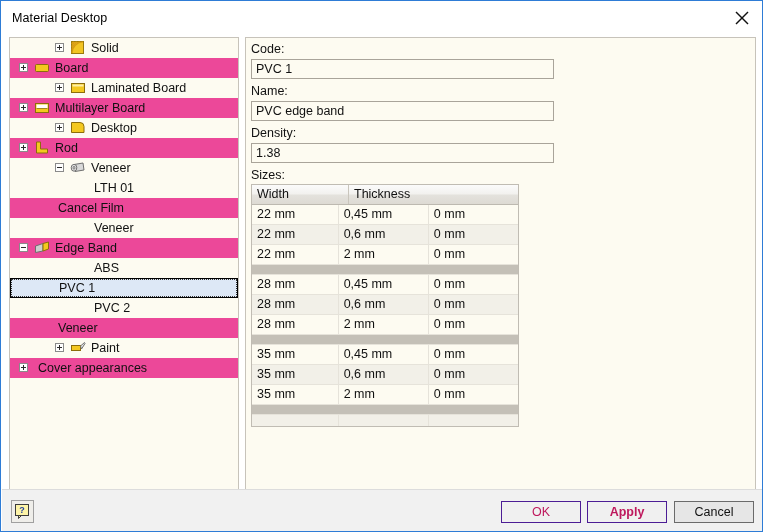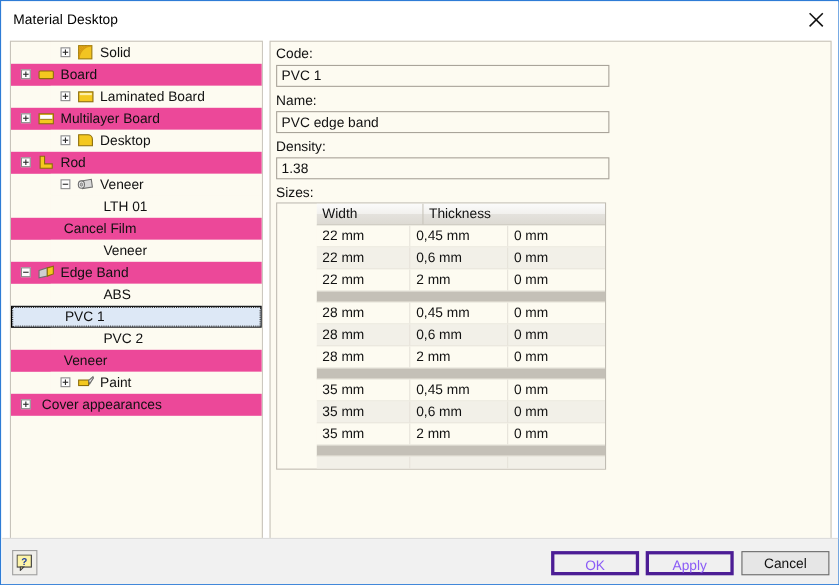--- a/index.html
+++ b/index.html
@@ -171,27 +171,26 @@
     color: #111111;
     padding: 0 0 0 4px;
     outline: none;
   }
 
   
   #sizes-table {
     position: absolute;
     left: 5px;
     top: 146px;
-    width: 300px;
+    width: 268px;
     height: 243px;
     box-sizing: border-box;
     border: 1px solid #c0bcb3;
     background: #fdfbf1;
     overflow: hidden;
-    padding-left: 36px;
   }
   .tbl-header {
     display: flex;
     height: 20px;
     box-sizing: border-box;
     background: linear-gradient(to bottom, #fbfbfb 0%, #f2f1ee 48%, #e4e2dd 52%, #dddad3 100%);
     border-bottom: 1px solid #bdb9b0;
   }
   .th {
     box-sizing: border-box;
@@ -267,30 +266,30 @@
     box-sizing: border-box;
     font-family: "Liberation Sans", sans-serif;
     font-size: 12.5px;
     line-height: 20px;
     text-align: center;
     background: #f0f0f0;
     cursor: default;
     user-select: none;
   }
   .dlg-button.disabled {
-    border: 3px solid #4c1d95;
-    color: #8b5cf6;
+    border: 1px solid #4c1d95;
+    color: #be185d;
   }
   .dlg-button.enabled {
     border: 1px solid #6b6b6b;
     color: #111111;
     background: #e6e6e6;
   }
   #btn-ok     { right: 182px; }
-  #btn-apply  { right: 96px;  }
+  #btn-apply  { right: 96px; font-weight: bold;  }
   #btn-cancel { right: 9px;   }
 </style>
 </head>
 <body>
 
 <div id="window">
 
   <div id="titlebar">
     <div id="title-text">Material Desktop</div>
     <div id="close-button">

